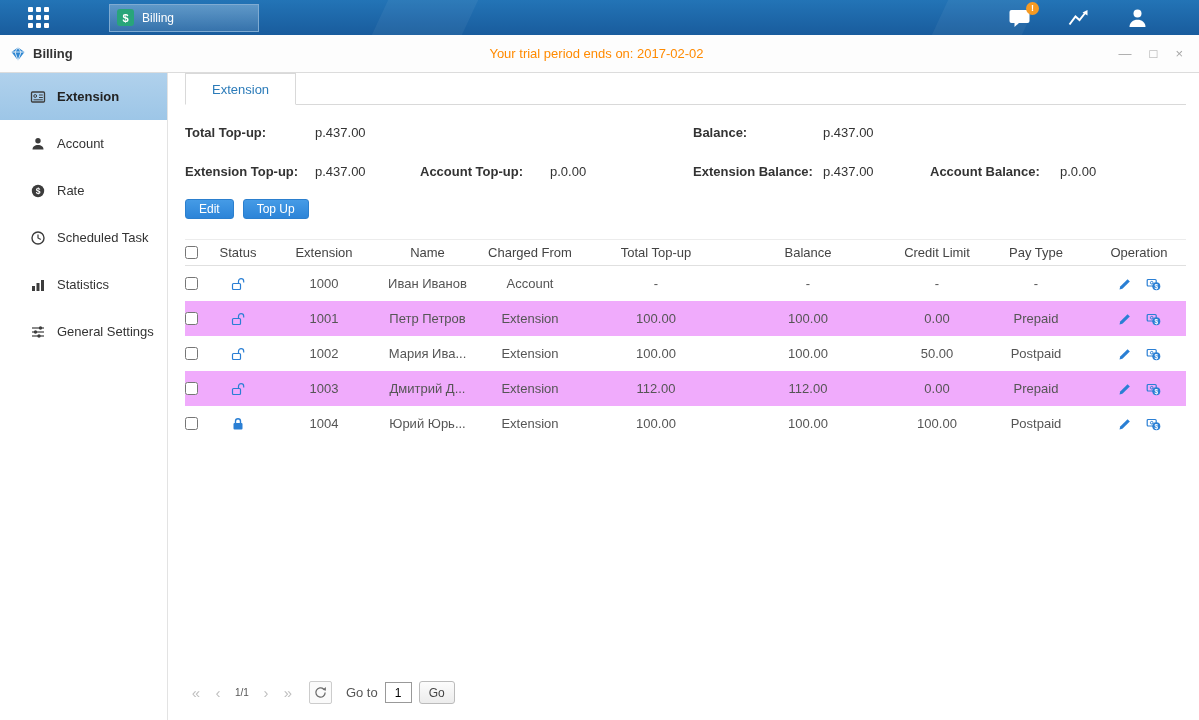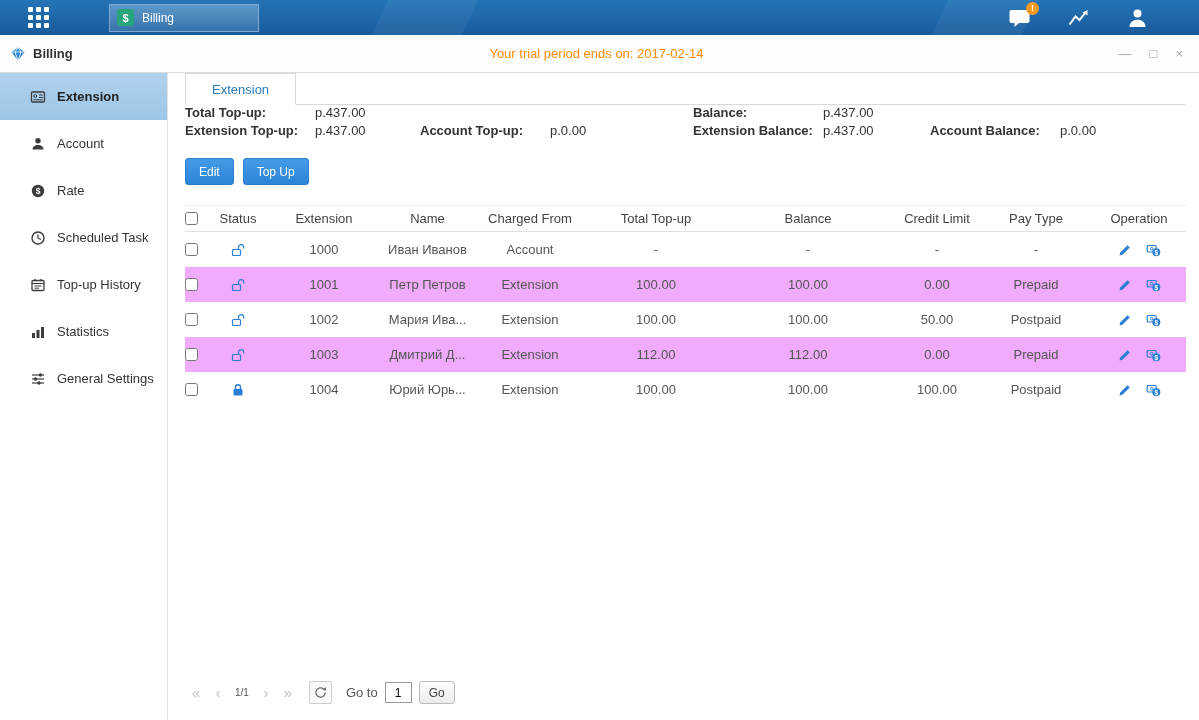--- a/index.html
+++ b/index.html
@@ -34,27 +34,27 @@
   .side-item.active { background:linear-gradient(180deg,#b0d1ec,#9dc6e7); font-weight:bold; color:#222; }
   .side-item svg { flex:0 0 auto; }
 
   .main { flex:1; min-width:0; display:flex; flex-direction:column; padding:0 13px 0 17px; background:#fff; }
 
   
   .tabstrip { height:32px; border-bottom:1px solid #d9d9d9; display:flex; flex:0 0 auto; }
   .tab { height:32px; margin-bottom:-1px; padding:0 26px; border:1px solid #d9d9d9; border-bottom:1px solid #fff; background:#fff; display:flex; align-items:center; font-size:13px; color:#2b7bb9; cursor:pointer; }
 
   
-  .summary { display:grid; grid-template-columns:235px 273px 237px 1fr; row-gap:3px; font-size:13px; color:#333; flex:0 0 auto; }
+  .summary { margin-top:20px; display:grid; grid-template-columns:235px 273px 237px 1fr; row-gap:24px; font-size:13px; color:#333; flex:0 0 auto; }
   .pair { display:flex; align-items:center; }
   .pair .lbl { font-weight:bold; width:130px; flex:0 0 auto; }
 
   
   .actions { margin-top:20px; display:flex; gap:9px; flex:0 0 auto; }
-  .btn { background:linear-gradient(180deg,#459be6,#2c84d8); color:#fff; border:1px solid #2b7fce; height:27px; padding:0 13px; border-radius:3px; font-size:12px; cursor:pointer; font-family:"Liberation Sans",sans-serif; }
+  .btn { background:linear-gradient(180deg,#459be6,#2c84d8); color:#fff; border:1px solid #2b7fce; height:20px; padding:0 13px; border-radius:3px; font-size:12px; cursor:pointer; font-family:"Liberation Sans",sans-serif; }
 
   
   .table { margin-top:20px; font-size:13px; color:#555; flex:0 0 auto; }
   .thead { display:flex; align-items:center; height:27px; border-top:1px solid #ececec; border-bottom:1px solid #e0e0e0; color:#444; }
   .trow { display:flex; align-items:center; height:35px; }
   .trow.alt { background:#f0abfc; }
   .c-check { width:28px; display:flex; align-items:center; }
   .c-status { width:50px; text-align:center; }
   .c-ext { width:122px; text-align:center; }
   .c-name { width:85px; text-align:center; white-space:nowrap; overflow:hidden; }
@@ -129,21 +129,21 @@
 
   <div class="titlebar">
     <div class="title-left">
       <svg width="16" height="16" viewBox="0 0 16 16">
         <polygon points="8,1.5 14.5,6 8,14.5 1.5,6" fill="#2e86d1"></polygon>
         <polyline points="1.5,6 14.5,6" stroke="#ffffff" stroke-width="0.8" fill="none"></polyline>
         <polyline points="8,1.5 5,6 8,14.5 11,6 8,1.5" stroke="#ffffff" stroke-width="0.8" fill="none"></polyline>
       </svg>
       <span>Billing</span>
     </div>
-    <div class="trial">Your trial period ends on: 2017-02-14</div>
+    <div class="trial">Your trial period ends on: 2017-02-02</div>
     <div class="win-controls">
       <span>—</span>
       <span>□</span>
       <span>×</span>
     </div>
   </div>
 
   <div class="body">
 
     <div class="sidebar">
@@ -170,31 +170,20 @@
           <text x="8" y="11" text-anchor="middle" font-size="8.5" fill="#ffffff" font-weight="bold">$</text>
         </svg>
         <span>Rate</span>
       </div>
       <div class="side-item">
         <svg width="16" height="16" viewBox="0 0 16 16">
           <circle cx="8" cy="8" r="6" fill="none" stroke="#3c3c3c" stroke-width="1.4"></circle>
           <path d="M8 4.6 V8 L10.8 9.6" fill="none" stroke="#3c3c3c" stroke-width="1.2"></path>
         </svg>
         <span>Scheduled Task</span>
-      </div>
-      <div class="side-item">
-        <svg width="16" height="16" viewBox="0 0 16 16">
-          <rect x="2" y="3.5" width="12" height="10" rx="1" fill="none" stroke="#3c3c3c" stroke-width="1.3"></rect>
-          <line x1="2" y1="6.5" x2="14" y2="6.5" stroke="#3c3c3c" stroke-width="1.1"></line>
-          <line x1="5" y1="2" x2="5" y2="4.2" stroke="#3c3c3c" stroke-width="1.3"></line>
-          <line x1="11" y1="2" x2="11" y2="4.2" stroke="#3c3c3c" stroke-width="1.3"></line>
-          <line x1="4.5" y1="9" x2="11.5" y2="9" stroke="#3c3c3c" stroke-width="1"></line>
-          <line x1="4.5" y1="11.2" x2="9" y2="11.2" stroke="#3c3c3c" stroke-width="1"></line>
-        </svg>
-        <span>Top-up History</span>
       </div>
       <div class="side-item">
         <svg width="16" height="16" viewBox="0 0 16 16">
           <rect x="2" y="9" width="3" height="5" fill="#3c3c3c"></rect>
           <rect x="6.5" y="6" width="3" height="8" fill="#3c3c3c"></rect>
           <rect x="11" y="3" width="3" height="11" fill="#3c3c3c"></rect>
         </svg>
         <span>Statistics</span>
       </div>
       <div class="side-item">

